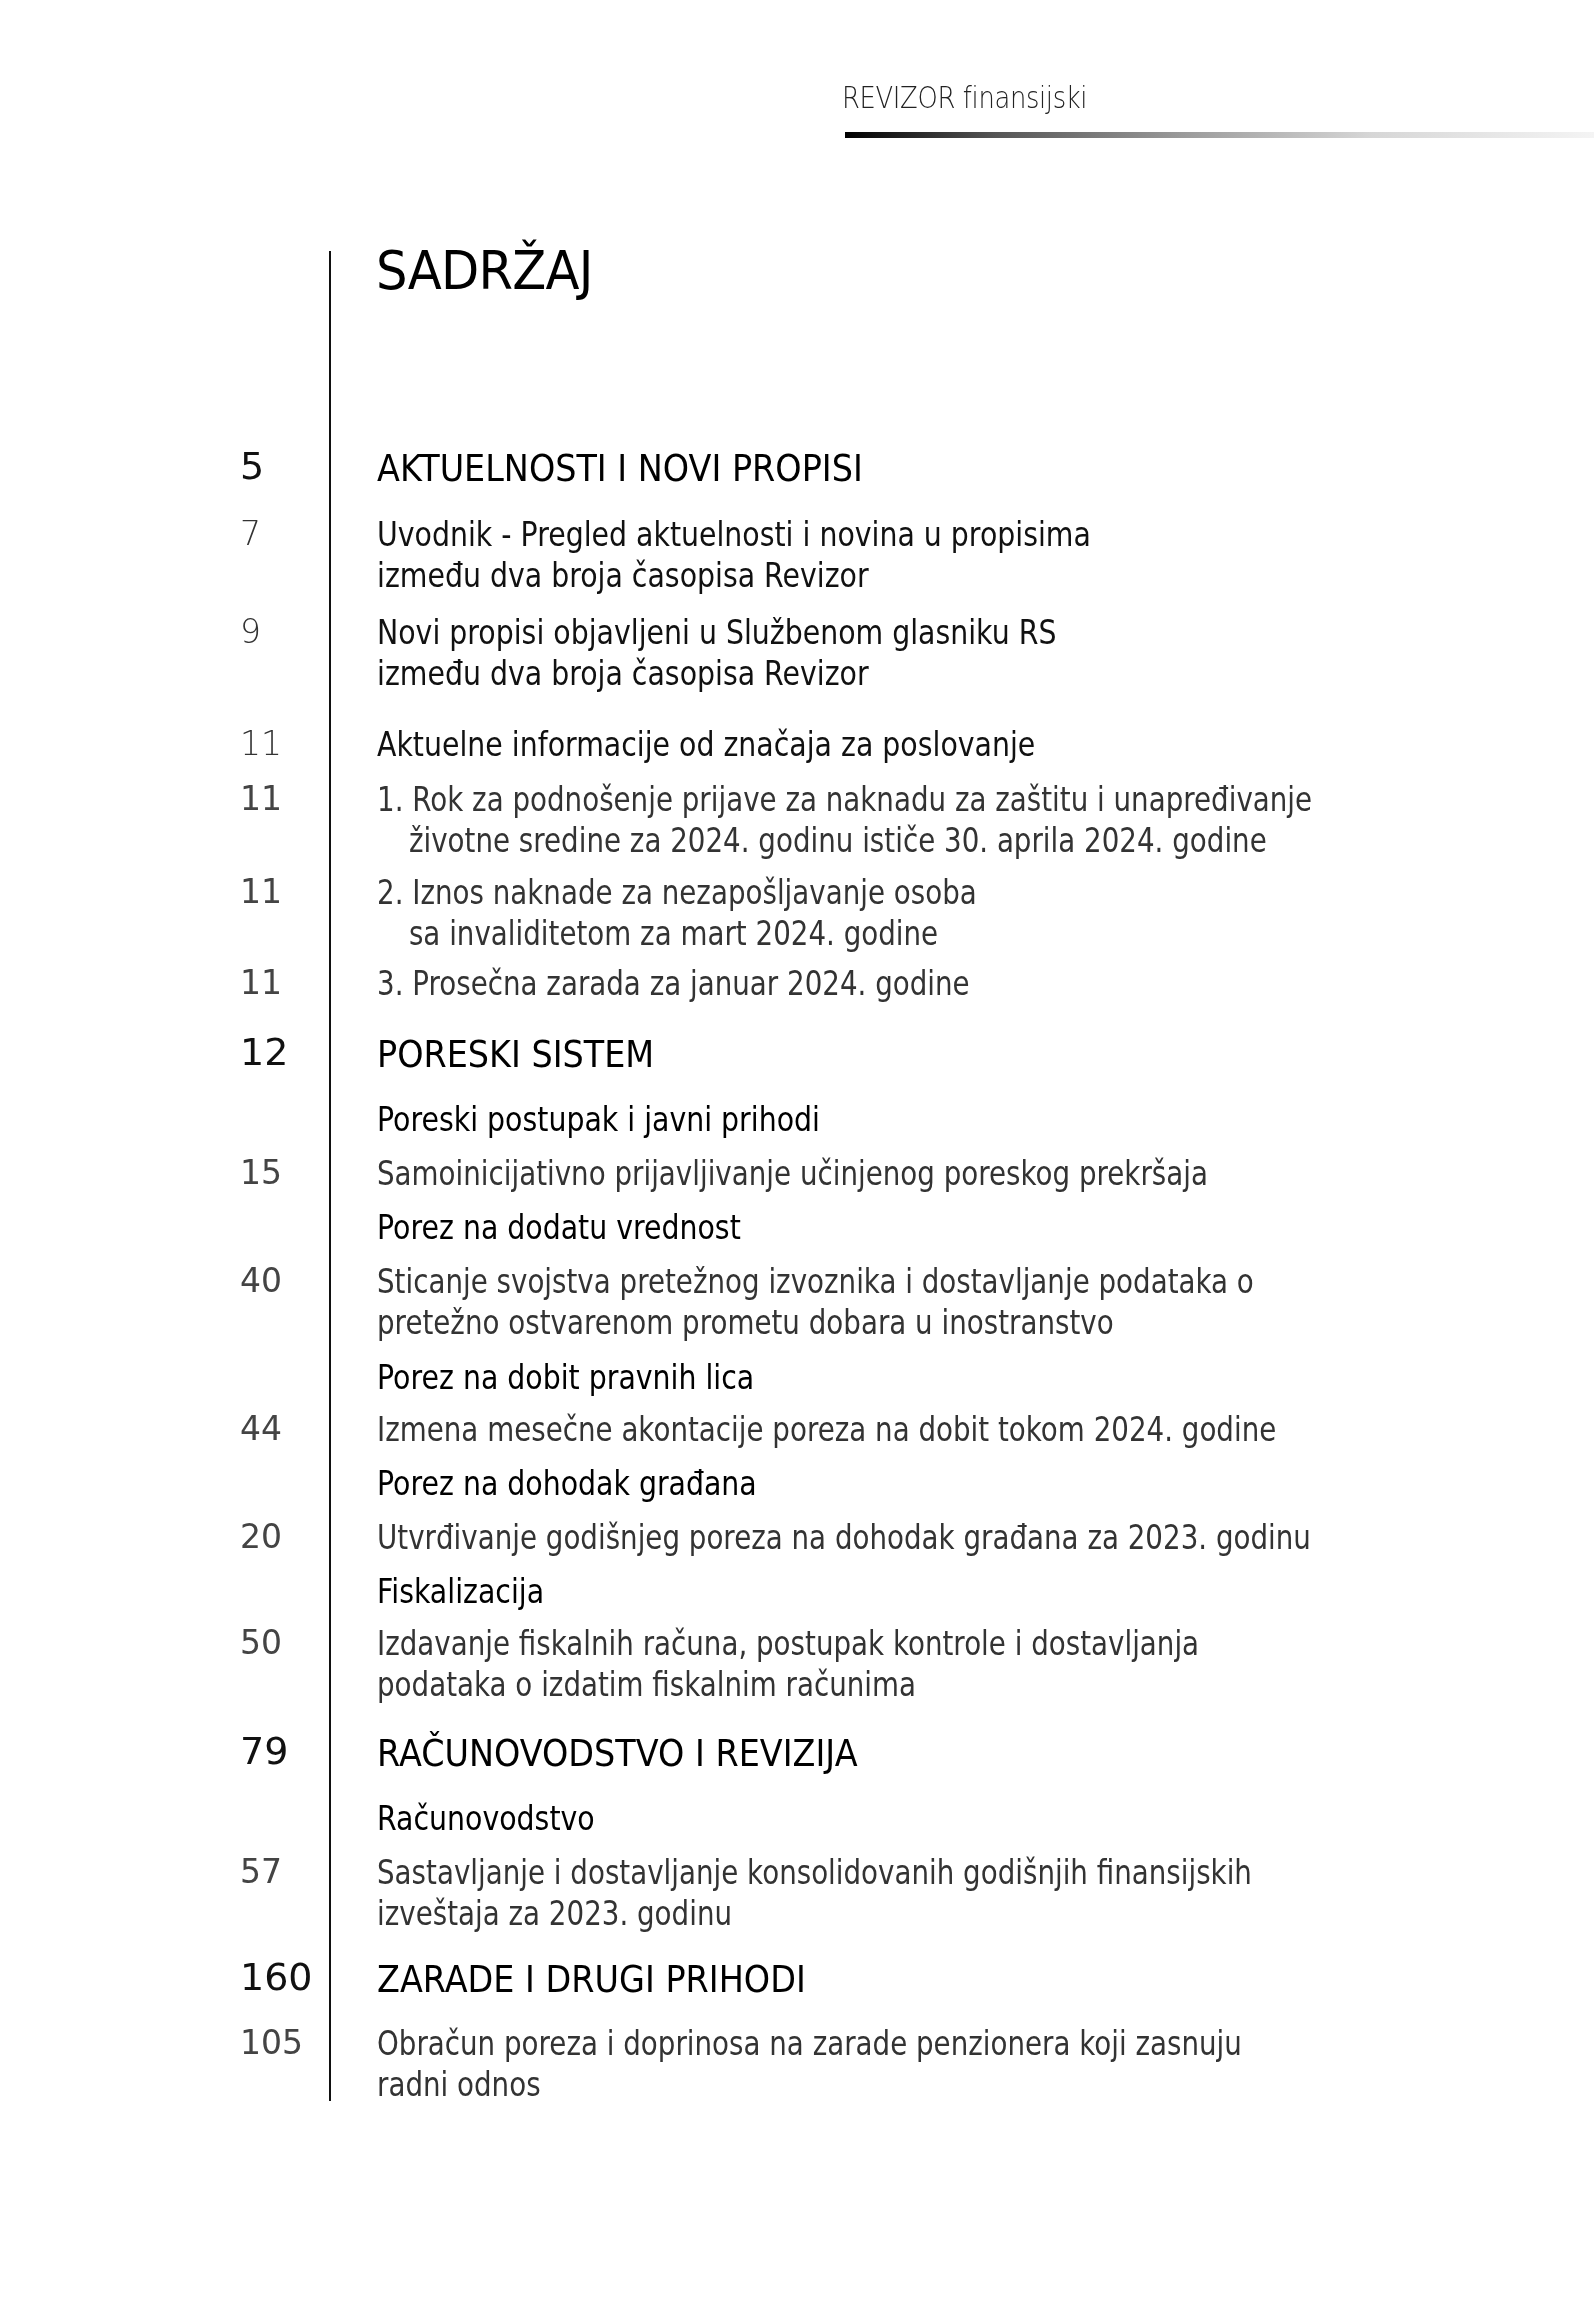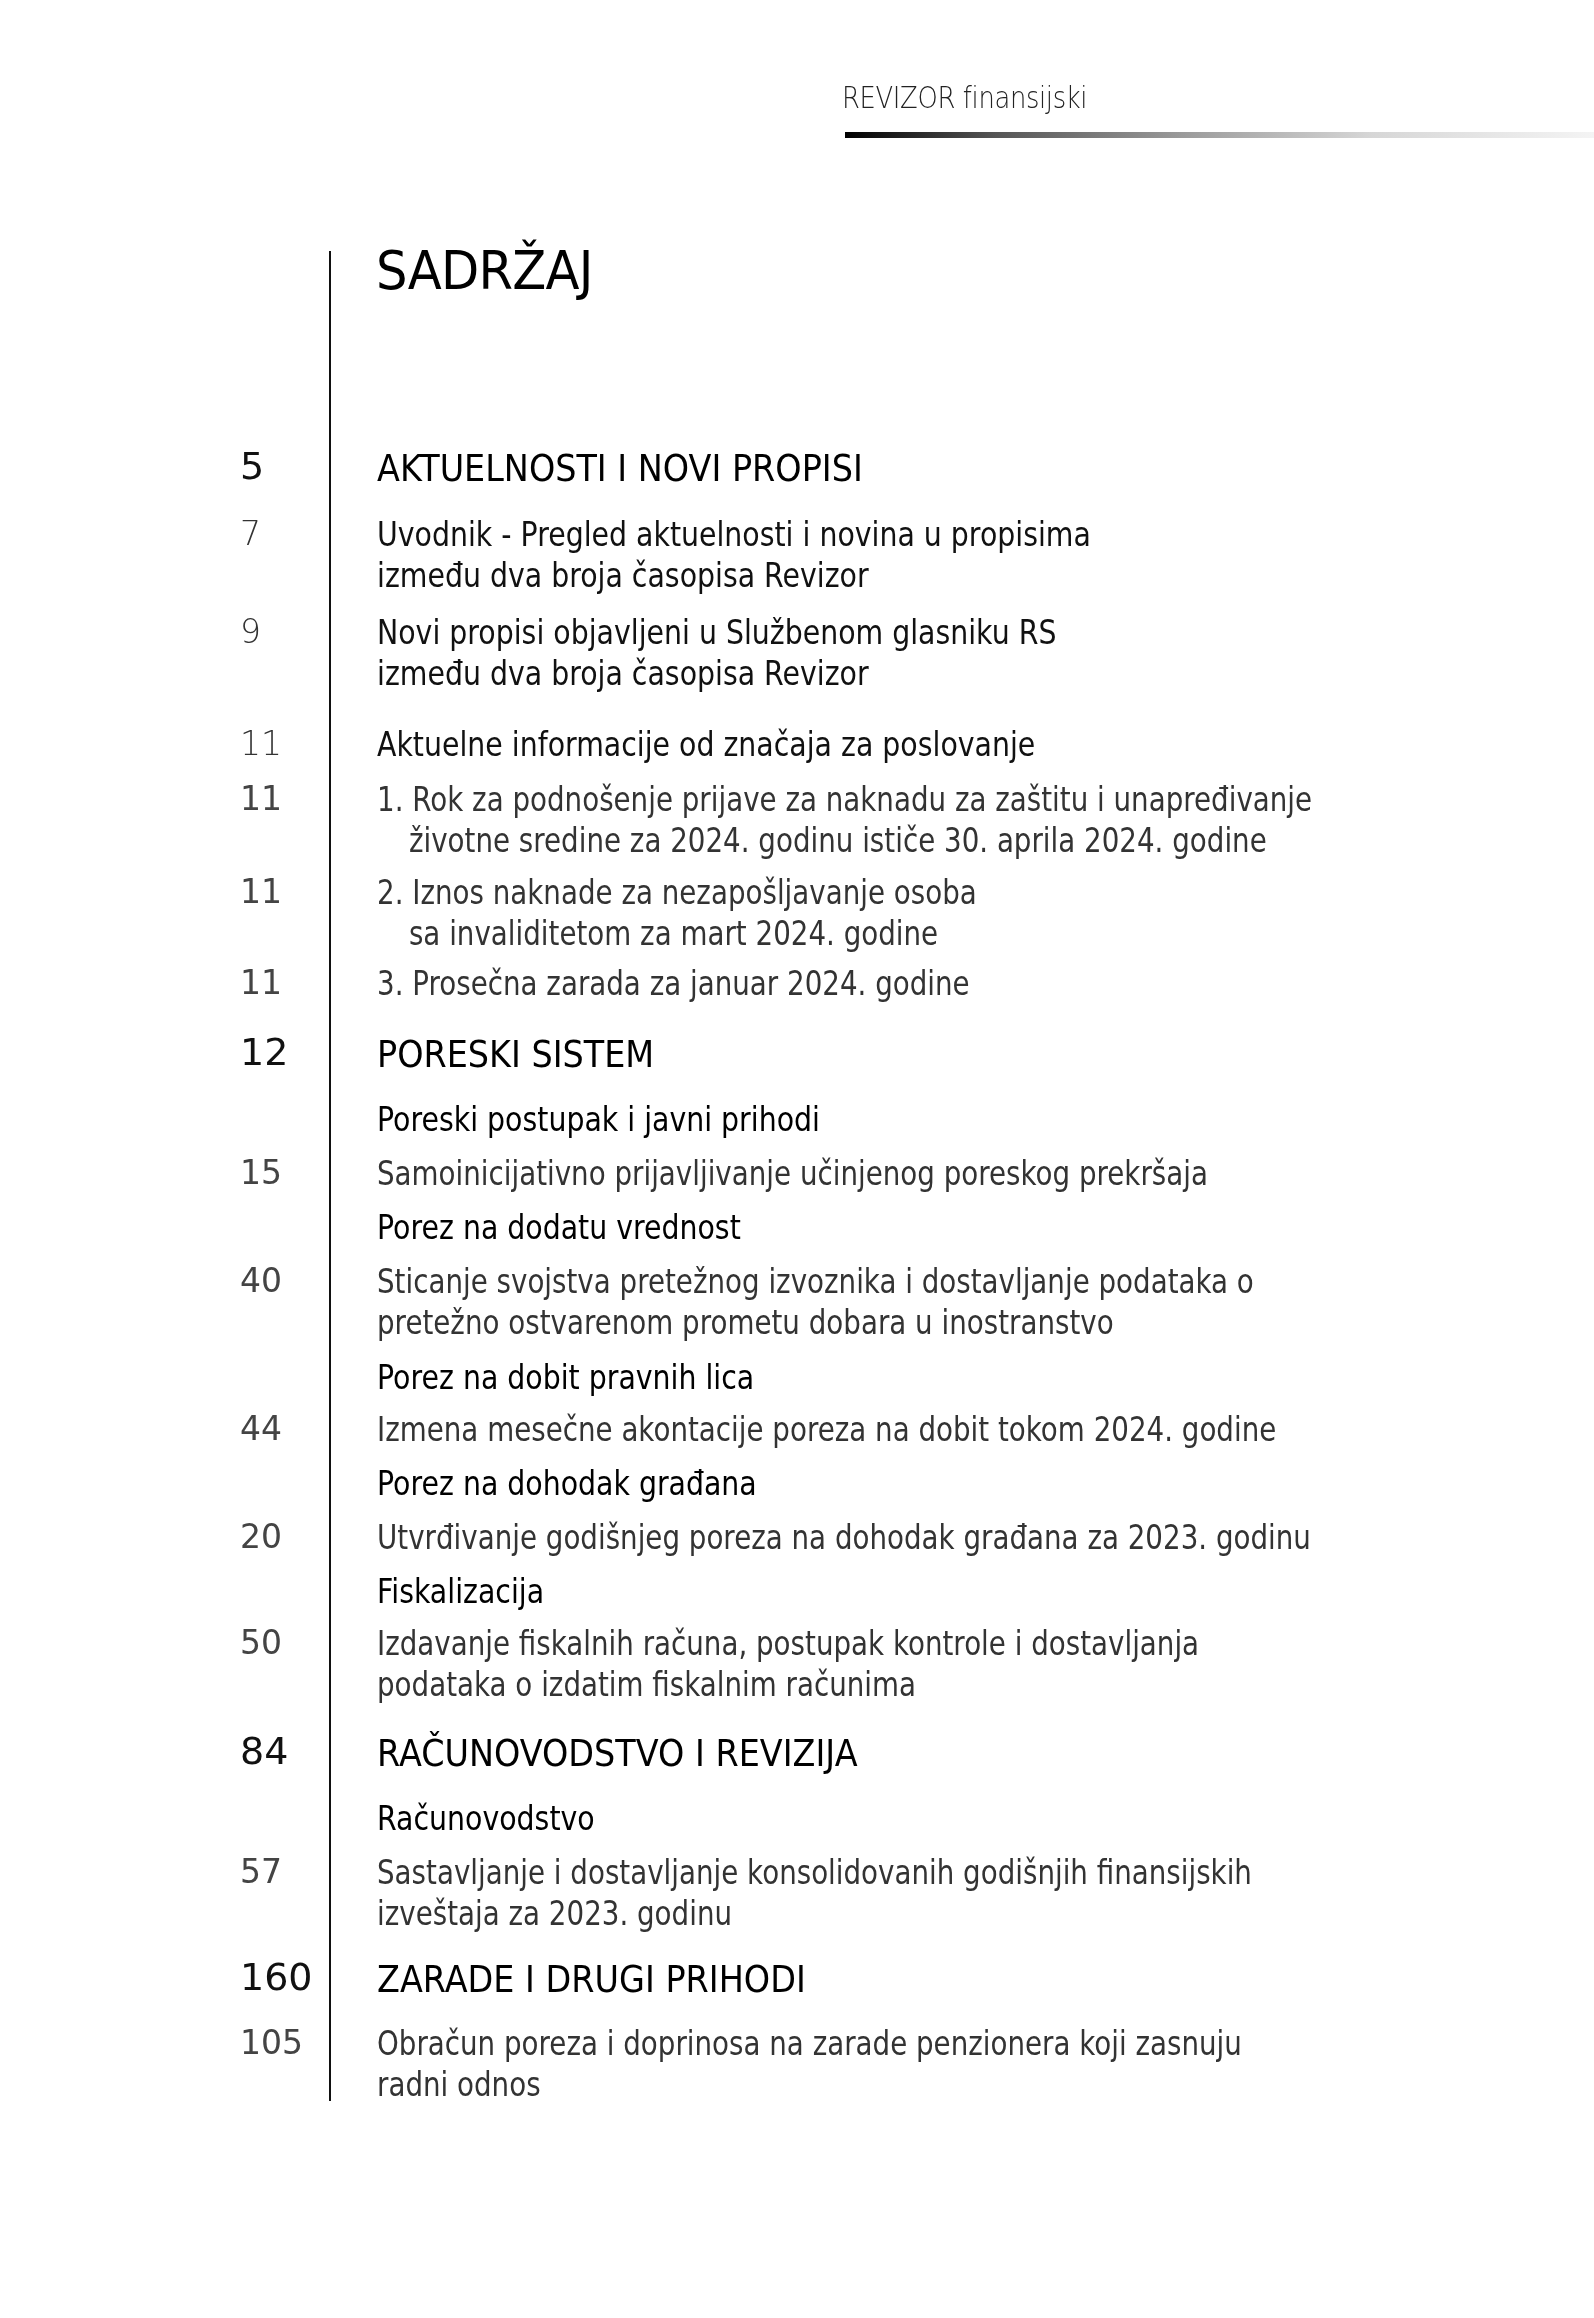--- a/index.html
+++ b/index.html
@@ -192,21 +192,21 @@
 </div>
 <div class="toc-entry lvl-light" style="top:1623px;">
   <span class="toc-page">50</span>
   <span class="toc-text">
     <span class="line">Izdavanje fiskalnih računa, postupak kontrole i dostavljanja</span>
     <span class="line">podataka o izdatim fiskalnim računima</span>
   </span>
 </div>
 
 <div class="toc-entry lvl-section" style="top:1731px;">
-  <span class="toc-page">84</span>
+  <span class="toc-page">79</span>
   <span class="toc-text">RAČUNOVODSTVO I REVIZIJA</span>
 </div>
 <div class="toc-entry lvl-category" style="top:1799px;">
   <span class="toc-text">Računovodstvo</span>
 </div>
 <div class="toc-entry lvl-light" style="top:1852px;">
   <span class="toc-page">57</span>
   <span class="toc-text">
     <span class="line">Sastavljanje i dostavljanje konsolidovanih godišnjih finansijskih</span>
     <span class="line">izveštaja za 2023. godinu</span>

